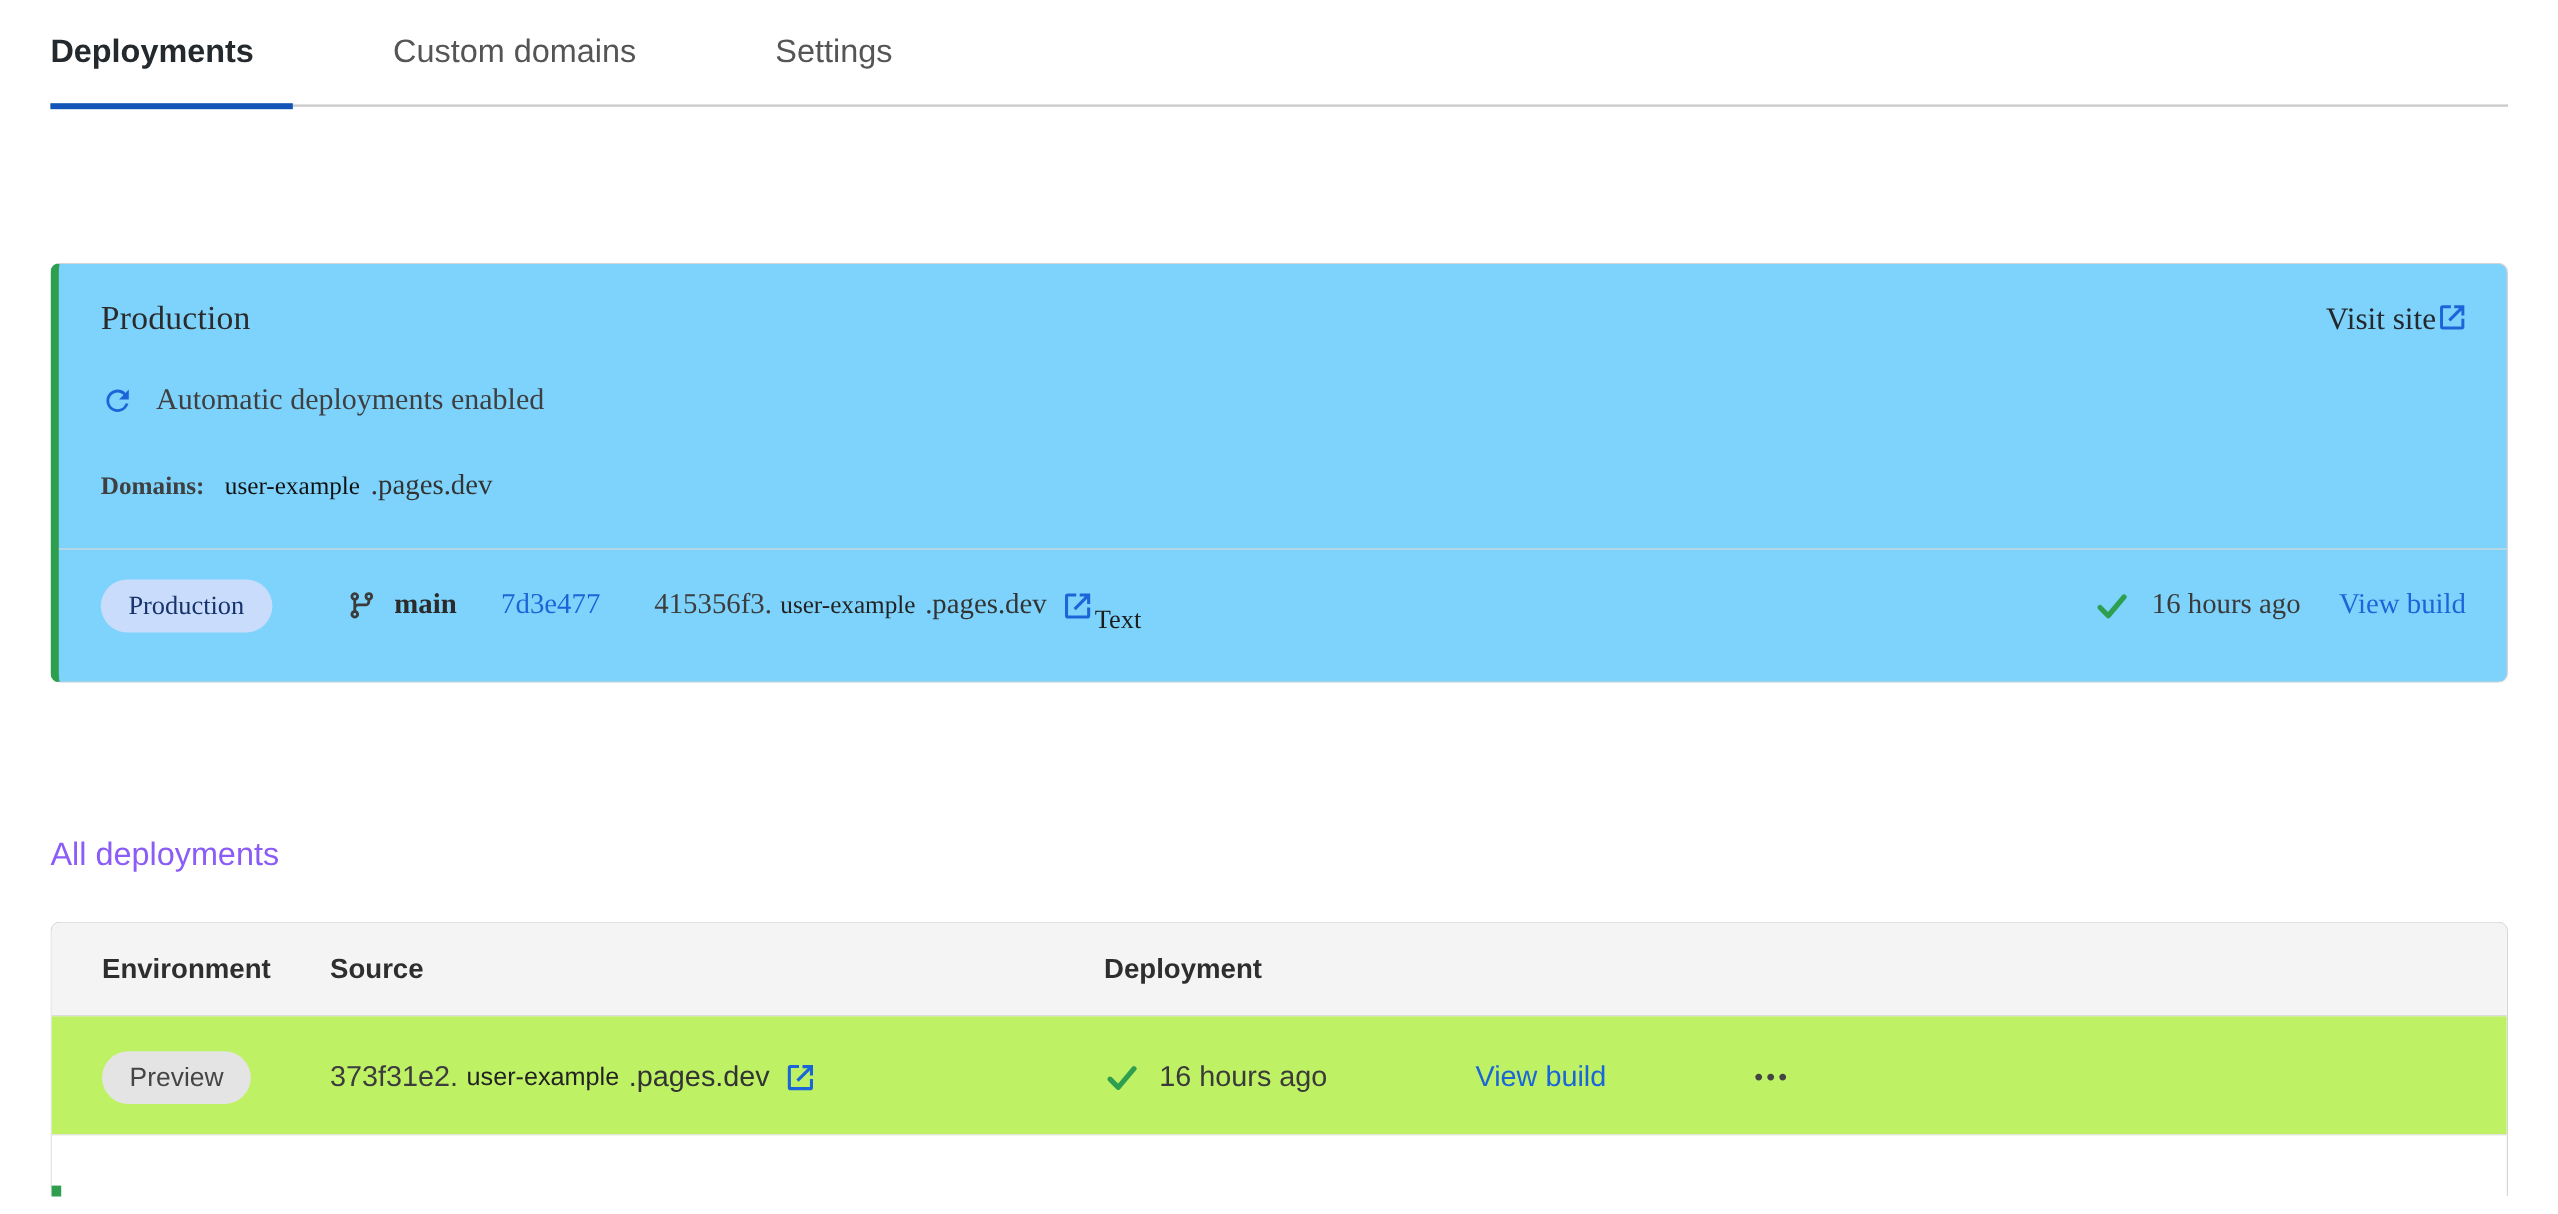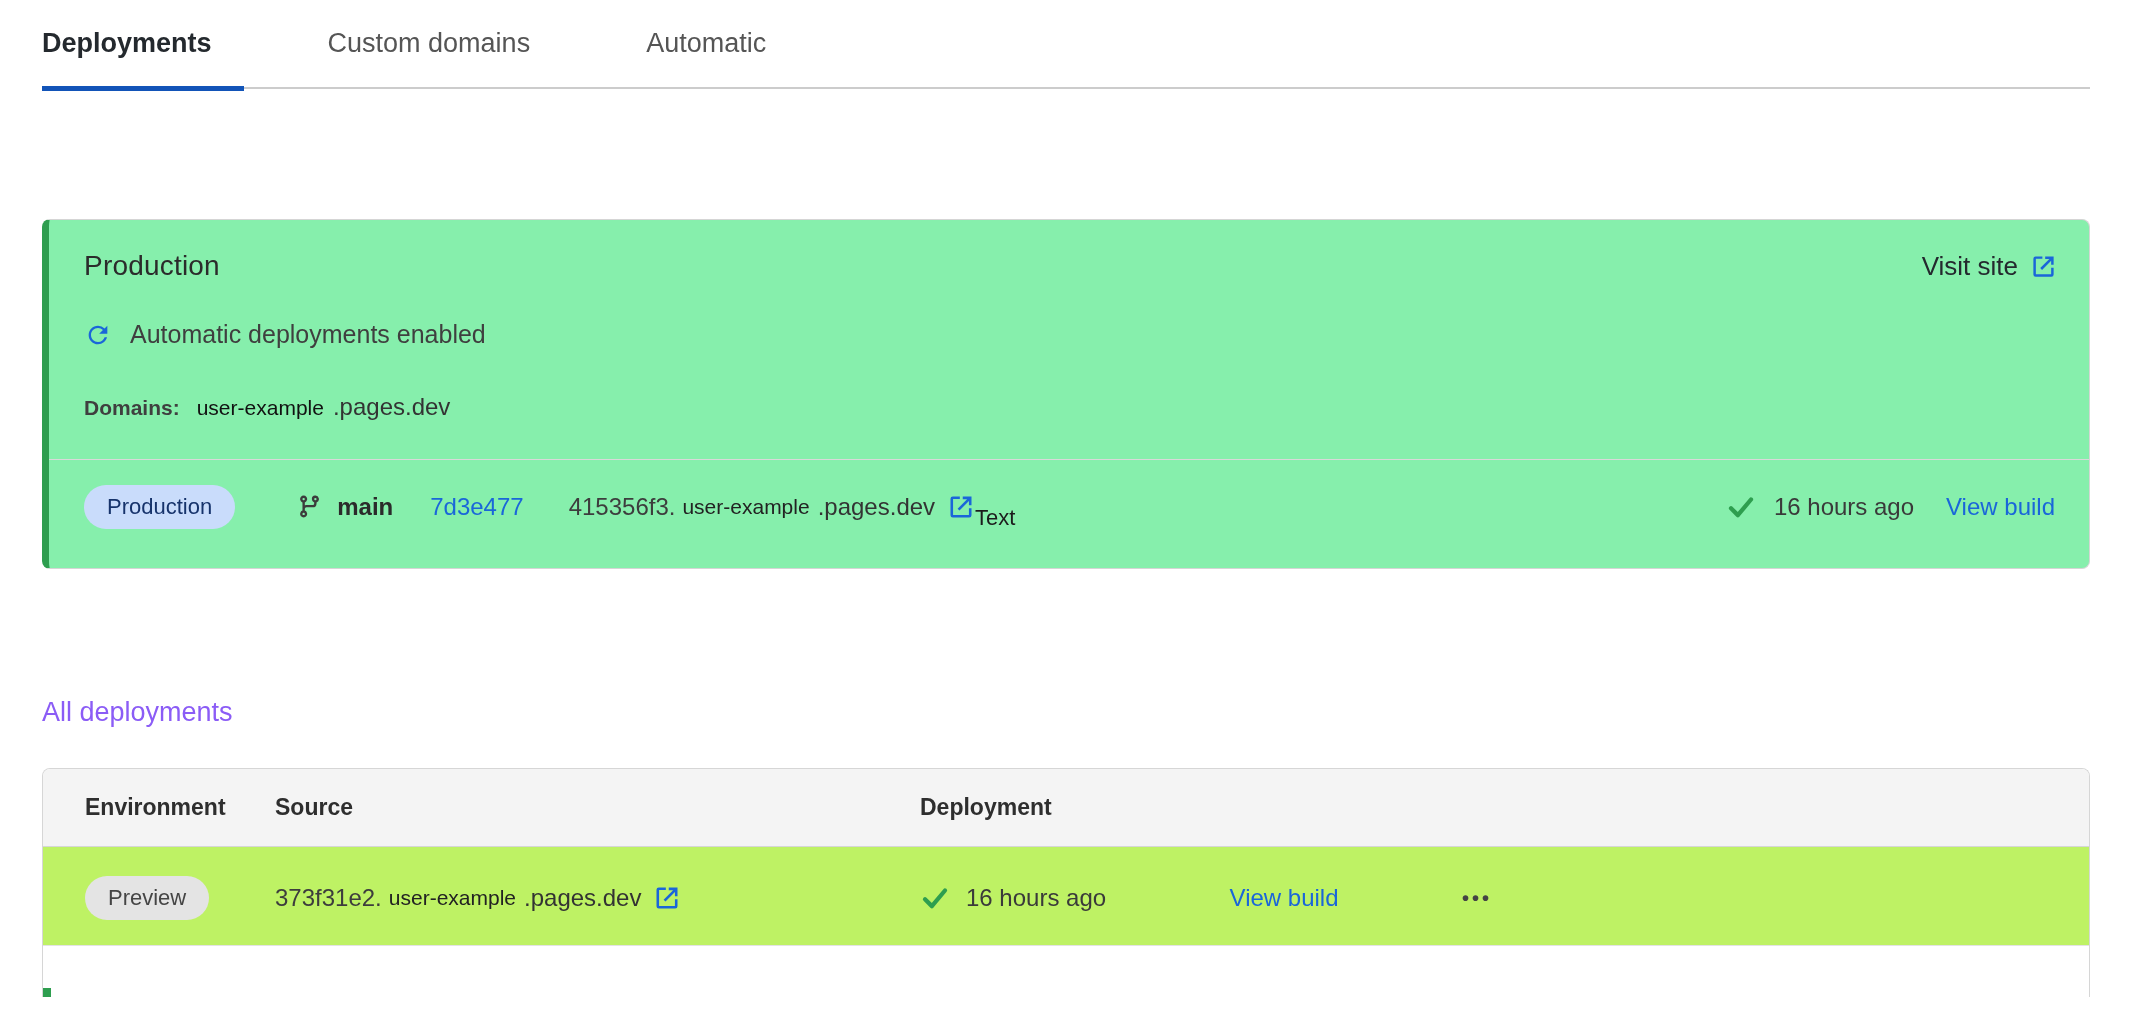--- a/index.html
+++ b/index.html
@@ -11,27 +11,28 @@
   
   .tabbar { margin:0 42px; padding-top:28px; position:relative; }
   .tabbar .tabs { display:flex; gap:116px; }
   .tab { font-size:27px; color:#555; padding-bottom:30px; cursor:pointer; position:relative; }
   .tab.active { color:#24292e; font-weight:700; }
   .tabbar .rule { position:absolute; left:0; right:0; bottom:0; height:2px; background:#cccccc; }
   .tab.active .tab-underline { position:absolute; left:0; bottom:-1.5px; width:calc(100% + 32px); height:5px; background:#1254b8; z-index:2; }
 
   
   .prod-card {
-    margin:130px 42px 0; height:350px; background:#86efac;
+    margin:130px 42px 0; height:350px; background:#7dd3fc;
     border:1px solid #d5d5d5; border-left:7px solid #2e9e4f; border-radius:8px;
     position:relative;
+    font-family:Liberation Serif, serif;
   }
   .card-head { display:flex; justify-content:space-between; align-items:center; padding:30px 32px 0 35px; }
   .card-title { font-size:28px; font-weight:500; color:#2b2b2b; letter-spacing:.2px; }
-  .visit-site { display:flex; align-items:center; gap:12px; cursor:pointer;margin-left:48px; }
+  .visit-site { display:flex; align-items:flex-start; cursor:pointer;margin-left:48px; }
   .visit-site .vs-label { font-size:26px; font-weight:500; color:#24292e; }
   .auto-row { display:flex; align-items:center; gap:18px; margin:38px 0 0 35px; }
   .auto-row .auto-text { font-size:25px; color:#3f3f3f; }
   .domains-row { display:flex; align-items:baseline; margin:44px 0 0 35px; }
   .domains-label { font-size:21px; font-weight:700; color:#3f3f3f; }
   .domain-name { font-size:21px; color:#111; margin-left:17px; }
   .domain-suffix { font-size:24px; color:#333; margin-left:9px; }
   .card-divider { border-top:1px solid #d9d9d9; margin-top:38px; }
 
   .prod-row { display:flex; align-items:center; height:93px; padding:0 34px 0 35px; }
@@ -87,21 +88,21 @@
 <div class="tabbar">
   <div class="tabs">
     <div class="tab active">
       <span>Deployments</span>
       <span class="tab-underline"></span>
     </div>
     <div class="tab">
       <span>Custom domains</span>
     </div>
     <div class="tab">
-      <span>Automatic</span>
+      <span>Settings</span>
     </div>
   </div>
   <div class="rule"></div>
 </div>
 
 <div class="prod-card">
   <div class="card-head">
     <div class="card-title">Production</div>
     <div class="visit-site">
       <span class="vs-label">Visit site</span>

